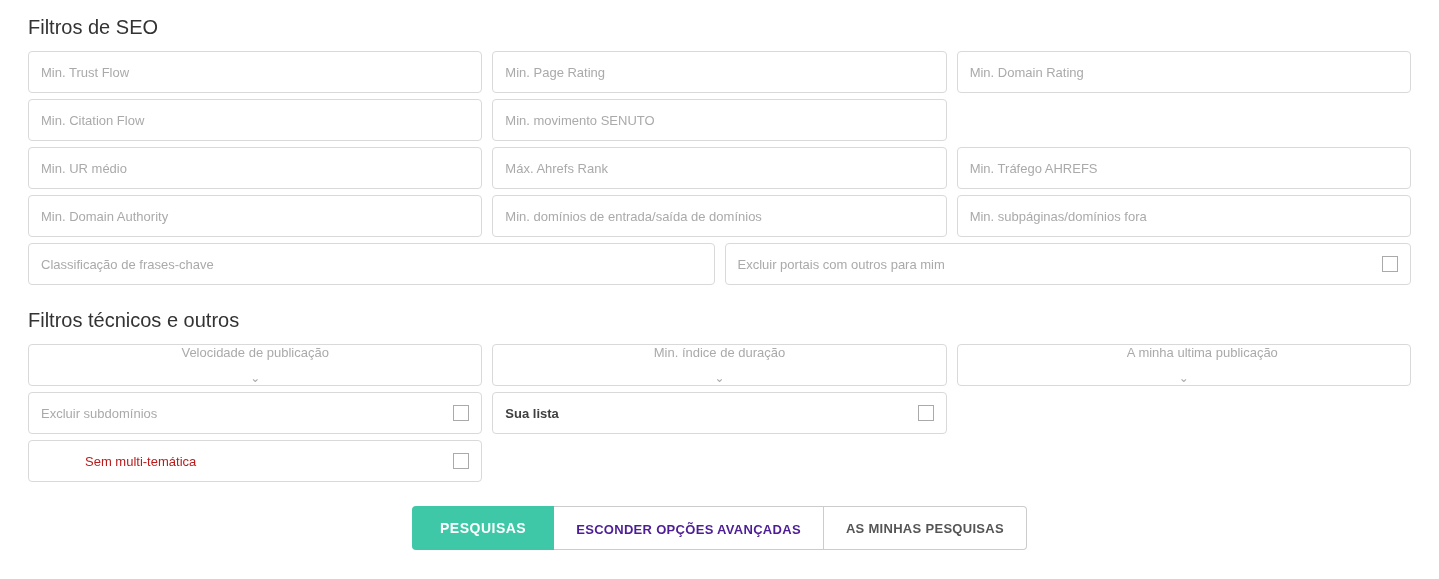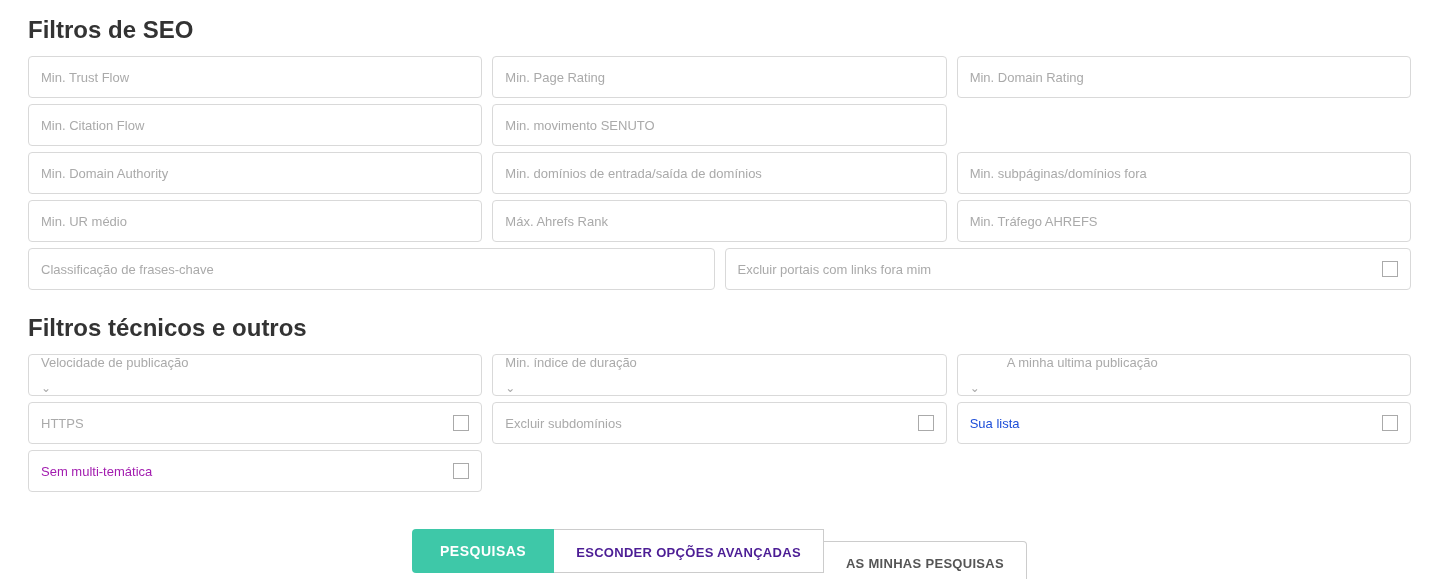--- a/index.html
+++ b/index.html
@@ -7,22 +7,22 @@
       font-family: Arial, sans-serif;
       background: #fff;
       color: #333;
       font-size: 14px;
     }
     .container {
       padding: 16px 28px 20px 28px;
       max-width: 1439px;
     }
     .section-title {
-      font-size: 24px;
-      font-weight: 700;
+      font-size: 20px;
+      font-weight: 400;
       color: #333;
       margin-bottom: 12px;
     }
     .grid-3 {
       display: grid;
       grid-template-columns: 1fr 1fr 1fr;
       gap: 10px;
       margin-bottom: 10px;
     }
     .input-field {
@@ -57,26 +57,27 @@
       height: 16px;
       border: 1px solid #aaa;
       appearance: none;
       -webkit-appearance: none;
       background: #fff;
       cursor: pointer;
       flex-shrink: 0;
     }
     .select-field {
       display: flex;
+      align-items: center;
       justify-content: space-between;
       width: 100%;
       height: 42px;
       border: 1px solid #d9d9d9;
       border-radius: 4px;
-      padding: 0 12px;
+      padding: 0 28px;
       color: #aaa;
       font-size: 13px;
       background: #fff;
       cursor: pointer;
       flex-direction: column;
     }
     .select-field .chevron {
       color: #aaa;
       font-size: 12px;
     }
@@ -122,21 +123,20 @@
       color: #555;
       border: 1px solid #ccc;
       border-left: none;
       padding: 0 22px;
       height: 44px;
       font-size: 13px;
       font-weight: 600;
       letter-spacing: 0.3px;
       cursor: pointer;
       border-radius: 0 4px 4px 0;
-      margin-top: 25px;
     }
     .row-last {
       display: grid;
       grid-template-columns: 1fr 1fr;
       gap: 10px;
       margin-bottom: 24px;
     }
   </style>
 </head>
 <body>
@@ -151,35 +151,35 @@
       <input class="input-field" type="text" placeholder="Min. Page Rating" style="">
       <input class="input-field" type="text" placeholder="Min. Domain Rating" style="">
     </div>
 
     <div class="grid-3 section-gap">
       <input class="input-field" type="text" placeholder="Min. Citation Flow" style="">
       <input class="input-field" type="text" placeholder="Min. movimento SENUTO" style="">
     </div>
 
     <div class="grid-3 section-gap">
+      <input class="input-field" type="text" placeholder="Min. UR médio" style="">
+      <input class="input-field" type="text" placeholder="Máx. Ahrefs Rank" style="">
+      <input class="input-field" type="text" placeholder="Min. Tráfego AHREFS" style="">
+    </div>
+
+    <div class="grid-3 section-gap">
       <input class="input-field" type="text" placeholder="Min. Domain Authority" style="">
       <input class="input-field" type="text" placeholder="Min. domínios de entrada/saída de domínios" style="">
       <input class="input-field" type="text" placeholder="Min. subpáginas/domínios fora" style="">
     </div>
 
-    <div class="grid-3 section-gap">
-      <input class="input-field" type="text" placeholder="Min. UR médio" style="">
-      <input class="input-field" type="text" placeholder="Máx. Ahrefs Rank" style="">
-      <input class="input-field" type="text" placeholder="Min. Tráfego AHREFS" style="">
-    </div>
-
     <div class="row-last section-gap">
       <input class="input-field" type="text" placeholder="Classificação de frases-chave" style="">
       <div class="checkbox-field">
-        <span style="color:#aaa;">Excluir portais com links fora mim</span>
+        <span style="color:#aaa;">Excluir portais com outros para mim</span>
         <input type="checkbox" style="">
       </div>
     </div>
   </div>
 
   <div class="technical-section">
     <h2 class="section-title">Filtros técnicos e outros</h2>
 
     <div class="grid-3 section-gap">
       <div class="select-field">
@@ -191,36 +191,32 @@
         <span class="chevron">⌄</span>
       </div>
       <div class="select-field">
         <span style="color:#aaa;margin-left:37px;">A minha ultima publicação</span>
         <span class="chevron">⌄</span>
       </div>
     </div>
 
     <div class="grid-3 section-gap">
       <div class="checkbox-field">
-        <span style="color:#aaa;">HTTPS</span>
-        <input type="checkbox" style="">
-      </div>
-      <div class="checkbox-field">
         <span style="color:#aaa;">Excluir subdomínios</span>
         <input type="checkbox" style="">
       </div>
       <div class="checkbox-field">
-        <span style="color:#1d4ed8;">Sua lista</span>
+        <span style="color:#404040;font-weight:bold;">Sua lista</span>
         <input type="checkbox" style="">
       </div>
     </div>
 
     <div style="display:grid;grid-template-columns:1fr 1fr 1fr;gap:10px;">
       <div class="checkbox-field">
-        <span style="color:#a21caf;">Sem multi-temática</span>
+        <span style="color:#b91c1c;margin-left:44px;">Sem multi-temática</span>
         <input type="checkbox" style="">
       </div>
       <div></div>
       <div></div>
     </div>
   </div>
 
   <div class="footer-buttons">
     <button class="btn-search">PESQUISAS</button>
     <button class="btn-hide">ESCONDER OPÇÕES AVANÇADAS</button>

